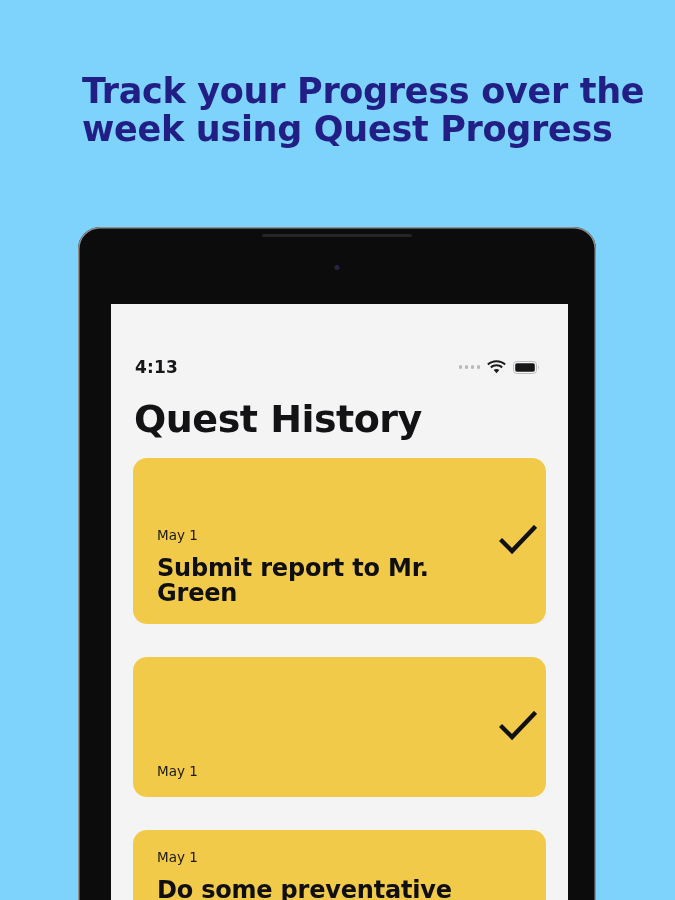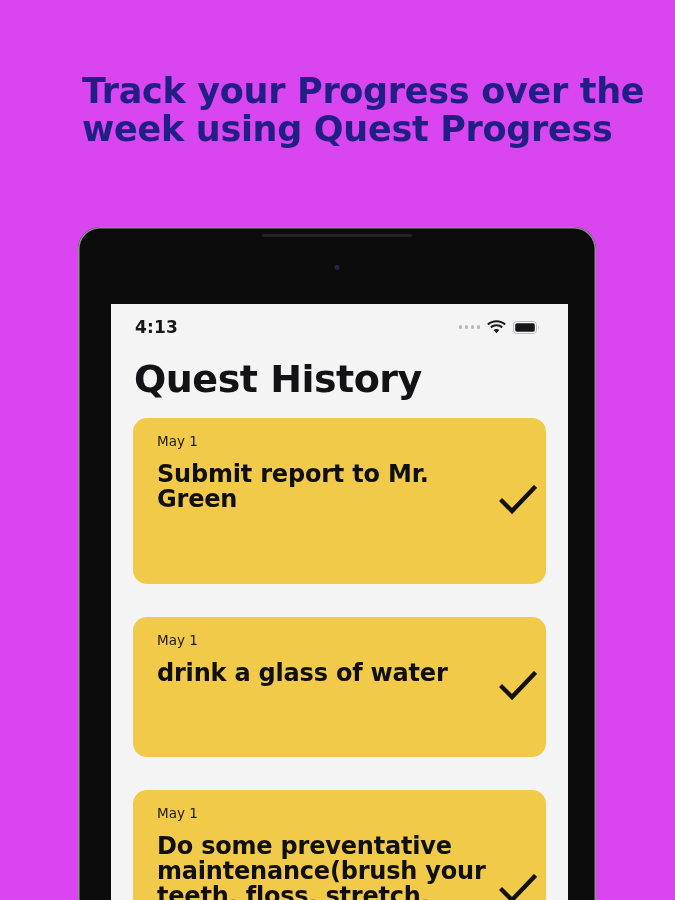--- a/index.html
+++ b/index.html
@@ -11,21 +11,21 @@
     height: 900px;
     overflow: hidden;
     font-family: "Liberation Sans", sans-serif;
     background: #fca9a0;
   }
 
   #promo-stage {
     position: relative;
     width: 675px;
     height: 900px;
-    background: #d946ef;
+    background: #7dd3fc;
     overflow: hidden;
   }
 
   
   .headline {
     position: absolute;
     left: 82px;
     top: 72px;
     width: 560px;
     color: #211f86;
@@ -86,20 +86,21 @@
 
   
   .status-bar {
     position: relative;
     height: 46px;
     display: flex;
     align-items: center;
     justify-content: space-between;
     padding: 0 28px 0 24px;
     box-sizing: border-box;
+    margin-top: 40px;
   }
   .status-time {
     font-family: "DejaVu Sans", sans-serif;
     font-weight: 700;
     font-size: 17px;
     color: #17171a;
     letter-spacing: 0.2px;
   }
   .status-right {
     display: flex;
@@ -140,21 +141,21 @@
     flex-direction: column;
     gap: 33px;
   }
   .quest-card {
     position: relative;
     background: #f2ca4a;
     border-radius: 14px;
     padding: 15px 6px 18px 24px;
     box-sizing: border-box;
     display: flex;
-    align-items: flex-start;
+    align-items: flex-end;
   }
   .quest-card.size-tall { min-height: 166px; }
   .quest-card.size-short { min-height: 140px; }
   .quest-card.size-last  { min-height: 166px; }
 
   .quest-body {
     flex: 1 1 auto;
     min-width: 0;
     padding-right: 10px;
   }
@@ -234,21 +235,20 @@
           <div class="quest-check">
             <svg width="38" height="30" viewBox="0 0 38 30">
               <path d="M3 16 L13 26 L35 3" fill="none" stroke="#111111" stroke-width="4.4" stroke-linecap="square" stroke-linejoin="miter"></path>
             </svg>
           </div>
         </div>
 
         <div class="quest-card size-short">
           <div class="quest-body">
             <div class="quest-date">May 1</div>
-            <div class="quest-text">drink a glass of water</div>
           </div>
           <div class="quest-check">
             <svg width="38" height="30" viewBox="0 0 38 30">
               <path d="M3 16 L13 26 L35 3" fill="none" stroke="#111111" stroke-width="4.4" stroke-linecap="square" stroke-linejoin="miter"></path>
             </svg>
           </div>
         </div>
 
         <div class="quest-card size-last">
           <div class="quest-body">

